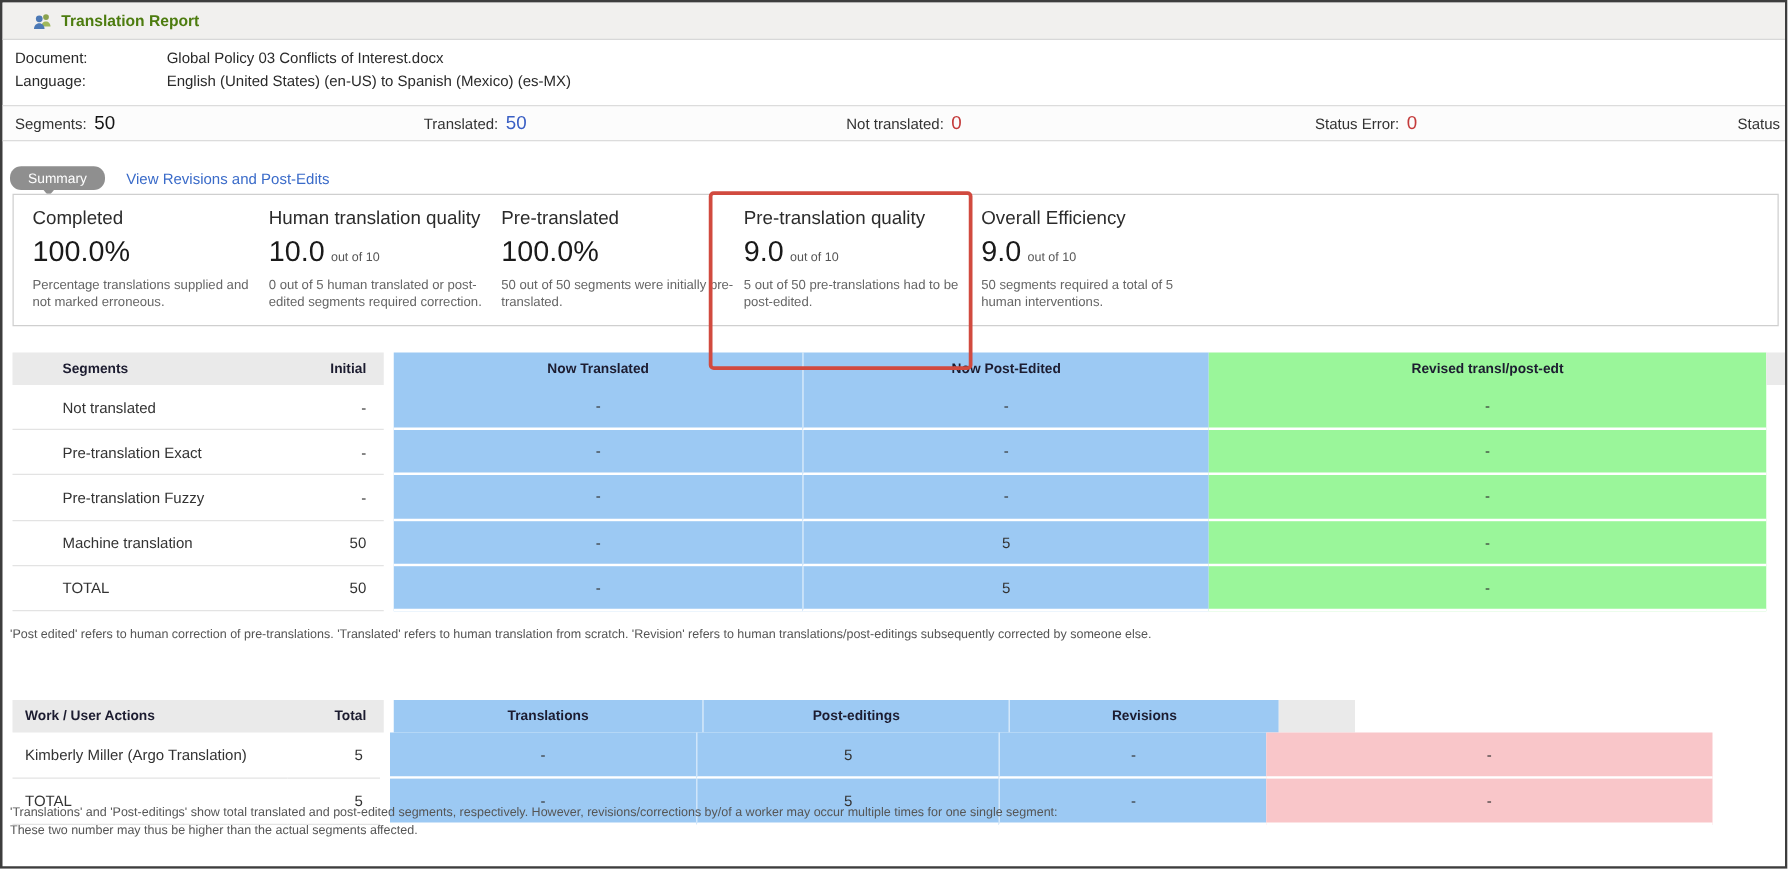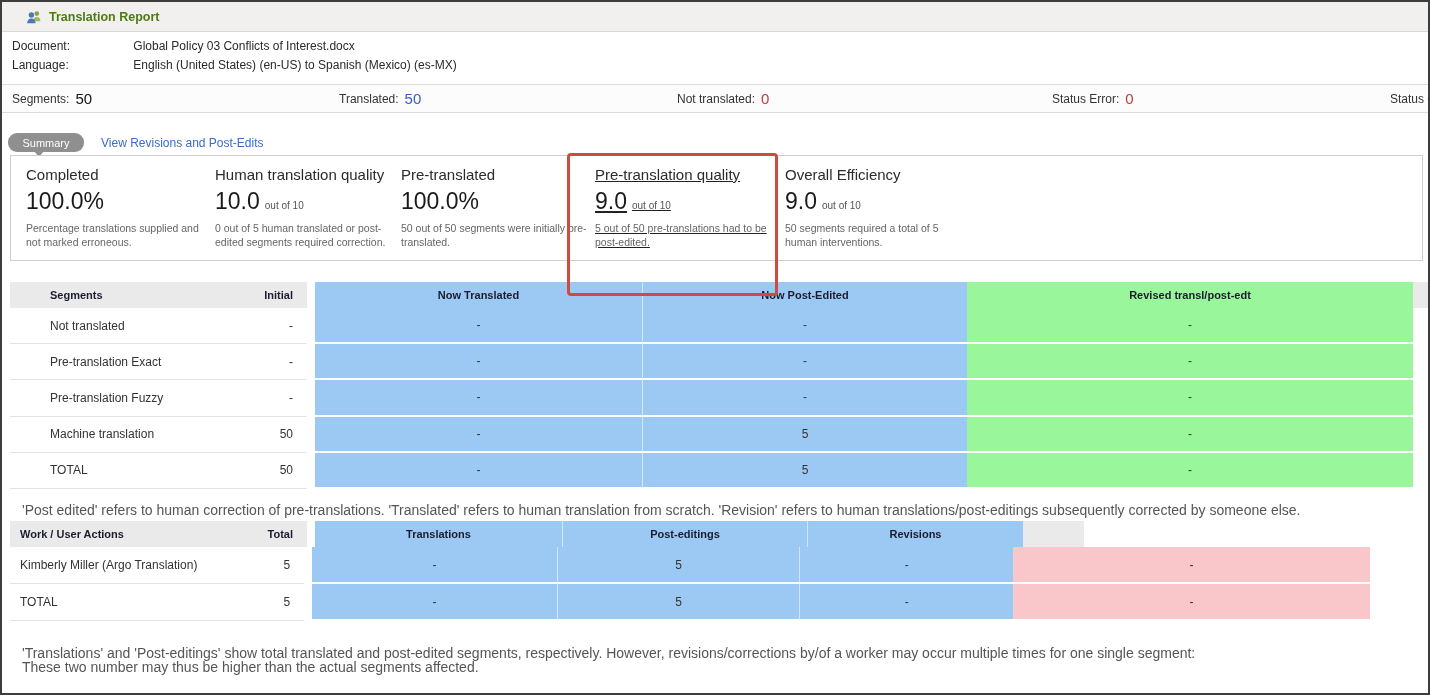--- a/index.html
+++ b/index.html
@@ -34,32 +34,32 @@
     display:flex;align-items:center;justify-content:center;cursor:default;}
   .tab-summary::after{content:"";position:absolute;left:26px;bottom:-5px;
     border-left:5px solid transparent;border-right:5px solid transparent;
     border-top:6px solid var(--tab_gray);}
   .link-revisions{position:absolute;left:99px;top:134px;font-size:12px;
     color:var(--link_blue);white-space:nowrap;cursor:pointer;}
   
   .cards-box{position:absolute;left:8px;top:153px;width:1413px;height:106px;
     border:1px solid #cfcfcf;background:#fff;box-sizing:border-box;}
   .card{position:absolute;top:10px;width:186px;}
-  .c0{left:15px;} .c1{left:204px;} .c2{left:390px;} .c3{left:584px;text-decoration:underline;} .c4{left:774px;}
+  .c0{left:15px;} .c1{left:204px;} .c2{left:390px;} .c3{left:584px;} .c4{left:774px;}
   .card-title{font-size:15px;color:#2b2b2b;white-space:nowrap;}
   .card-value-row{display:flex;align-items:baseline;gap:5px;margin-top:5px;}
   .card-value{font-size:23px;color:#1a1a1a;}
   .card-suffix{font-size:10px;color:#555;}
   .card-desc{margin-top:7px;font-size:10.5px;line-height:1.3;color:#666;}
   
   .highlight-box{position:absolute;left:565px;top:151px;width:205px;height:137px;
     border:3px solid var(--accent_red);border-radius:4px;z-index:40;pointer-events:none;}
   
   .tbl{position:absolute;left:8px;width:1420px;}
-  .t1{top:280px;} .t2{top:519px;}
+  .t1{top:280px;} .t2{top:558px;}
   .trow{display:flex;}
   .thead .tcell{height:26px;font-size:11px;font-weight:bold;color:#1c1c30;}
   .tbody .tcell{font-size:12px;color:#333;}
   .t1 .tbody .tcell{height:36.2px;}
   .t2 .tbody .tcell{height:37px;}
   .tcell{display:flex;align-items:center;box-sizing:border-box;}
   .cell-left{padding-left:10px;}
   .cell-right{justify-content:flex-end;padding-right:14px;}
   .cell-center{justify-content:center;}
   .row-label{font-size:13px;color:#1f1f1f;}
@@ -70,21 +70,21 @@
   .tbody .bg-blue,.tbody .bg-green,.tbody .bg-pink{border-bottom:2px solid #fff;}
   .tbody .plain{border-bottom:1px solid #e3e3e3;}
   .sep-left{border-left:1px solid rgba(255,255,255,0.55);}
   
   .t1-c0{width:222px;padding-left:40px;} .t1-c1{width:75px;} .t1-gap{width:8px;}
   .t1-c2{width:327px;} .t1-c3{width:325px;} .t1-c4{width:446px;} .t1-c5{width:17px;}
   
   .t2-c0{width:222px;} .t2-c1{width:75px;} .t2-gap{width:8px;}
   .t2-c2{width:247px;} .t2-c3{width:245px;} .t2-c4{width:216px;} .t2-c5{width:360px;} .t2-c6{width:61px;}
   
-  .footnote{position:absolute;left:20px;font-size:14px;color:#555;white-space:nowrap;}
+  .footnote{position:absolute;left:6px;font-size:10px;color:#555;white-space:nowrap;}
   .f1{top:500px;}
   .f2a{top:643px;}
   .f2b{top:657px;}
 </style>
 </head>
 <body>
 
 <div id="app">
 
   <div class="titlebar">

